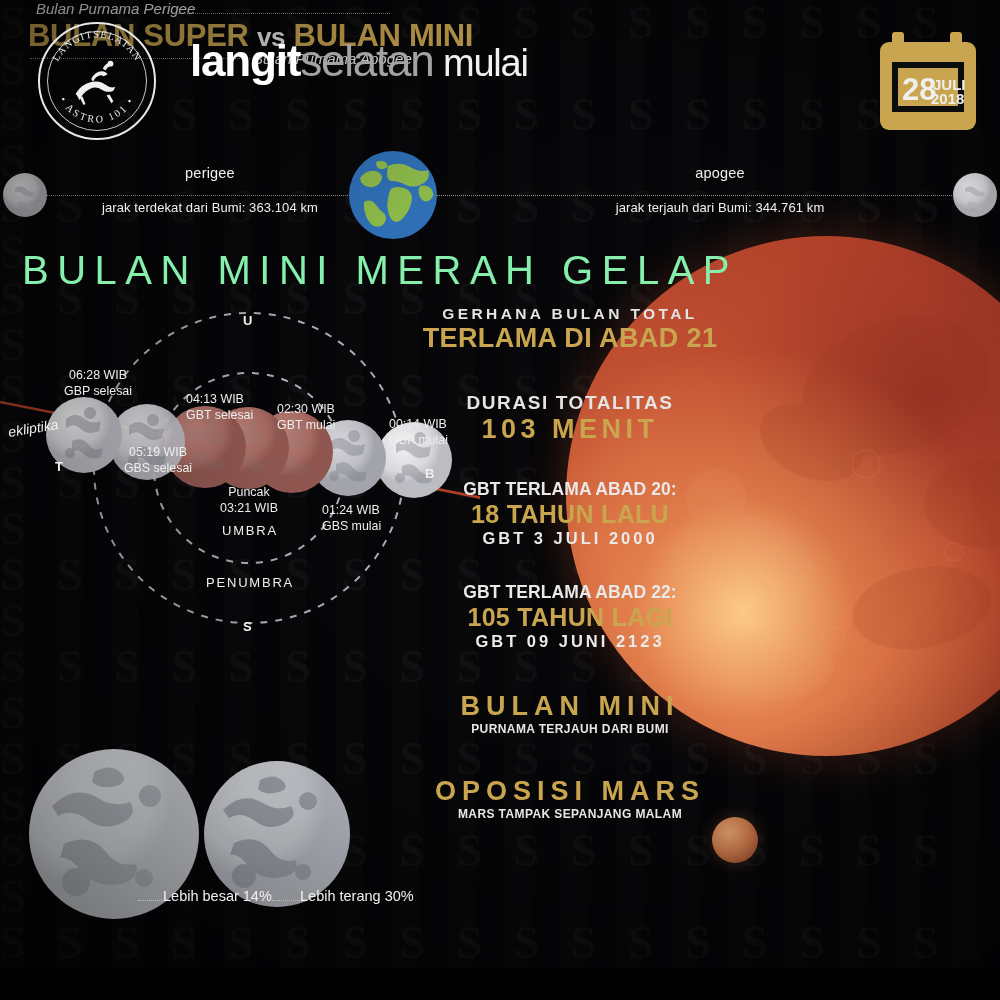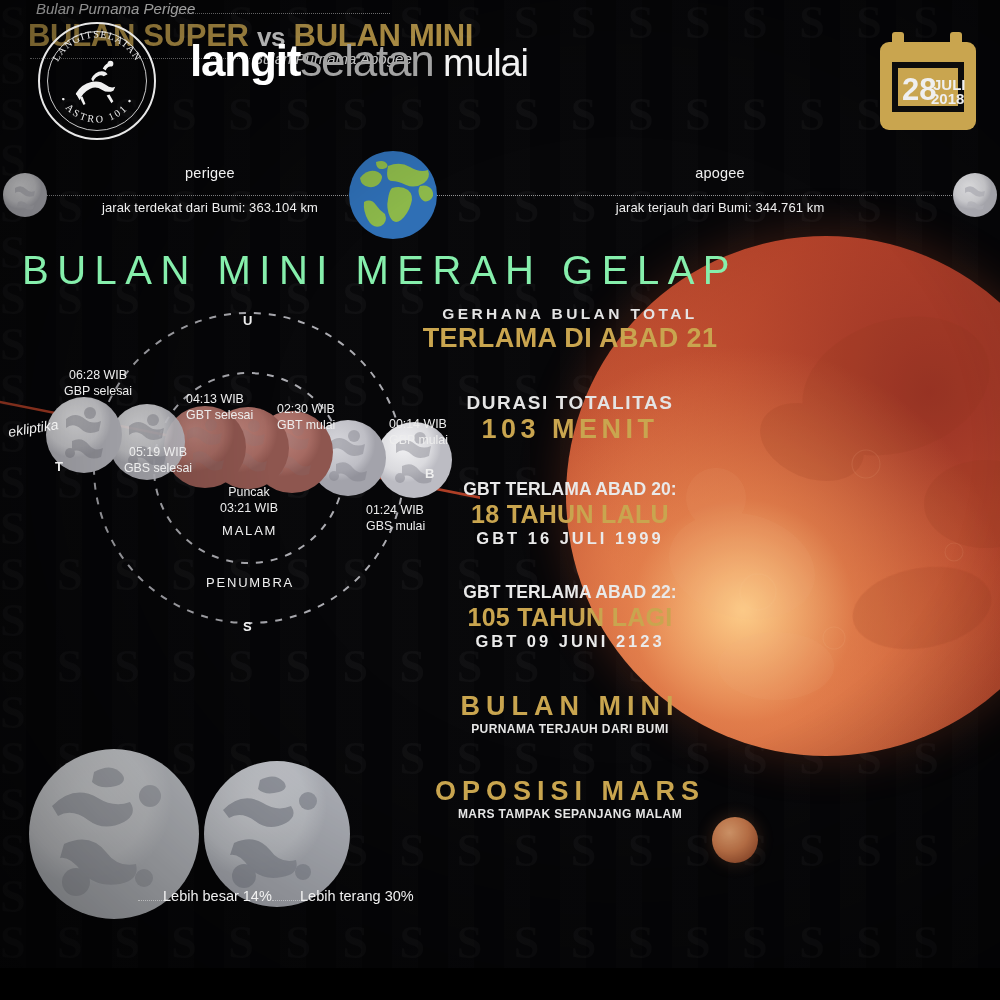--- a/index.html
+++ b/index.html
@@ -458,41 +458,41 @@
           <use href="#maria"></use>
         </g>
     </g>
   </svg>
 </div>
 
 <div class="dcap" style="left:243px; top:313px; font-weight:bold;">U</div>
 <div class="dcap" style="left:243px; top:619px; font-weight:bold;">S</div>
 <div class="dcap" style="left:55px;  top:459px; font-weight:bold;">T</div>
 <div class="dcap" style="left:425px; top:466px; font-weight:bold;">B</div>
-<div class="dcap" style="left:222px; top:523px; letter-spacing:1.8px;">MALAM</div>
+<div class="dcap" style="left:222px; top:523px; letter-spacing:1.8px;">UMBRA</div>
 <div class="dcap" style="left:206px; top:575px; letter-spacing:1.8px;">PENUMBRA</div>
 <div id="lbl-ekliptika">ekliptika</div>
 
 <div class="dlabel c" style="left:43px;  top:368px; width:110px;">
   <div>06:28 WIB</div>
   <div>GBP selesai</div>
 </div>
 <div class="dlabel c" style="left:103px; top:445px; width:110px;">
   <div>05:19 WIB</div>
   <div>GBS selesai</div>
 </div>
 <div class="dlabel" style="left:186px; top:392px;">
   <div>04:13 WIB</div>
   <div>GBT selesai</div>
 </div>
 <div class="dlabel" style="left:277px; top:402px;">
   <div>02:30 WIB</div>
   <div>GBT mulai</div>
 </div>
-<div class="dlabel" style="left:322px; top:503px;margin-left:44px;">
+<div class="dlabel" style="left:322px; top:503px;">
   <div>01:24 WIB</div>
   <div>GBS mulai</div>
 </div>
 <div class="dlabel" style="left:389px; top:417px;">
   <div>00:14 WIB</div>
   <div>GBP mulai</div>
 </div>
 <div class="dlabel c" style="left:194px; top:485px; width:110px;">
   <div>Puncak</div>
   <div>03:21 WIB</div>
@@ -502,21 +502,21 @@
   <div class="st-kicker">GERHANA BULAN TOTAL</div>
   <div class="st-gold-big">TERLAMA DI ABAD 21</div>
 
   <div class="gap-a"></div>
   <div class="st-kicker" style="letter-spacing:1.6px; font-size:19px;">DURASI TOTALITAS</div>
   <div class="st-gold-spaced">103 MENIT</div>
 
   <div class="gap-b"></div>
   <div class="st-head">GBT TERLAMA ABAD 20:</div>
   <div class="st-gold-mid">18 TAHUN LALU</div>
-  <div class="st-white-sp">GBT 16 JULI 1999</div>
+  <div class="st-white-sp">GBT 3 JULI 2000</div>
 
   <div class="gap-b"></div>
   <div class="st-head">GBT TERLAMA ABAD 22:</div>
   <div class="st-gold-mid">105 TAHUN LAGI</div>
   <div class="st-white-sp">GBT 09 JUNI 2123</div>
 
   <div class="gap-c"></div>
   <div class="st-gold-head">BULAN MINI</div>
   <div class="st-sub">PURNAMA TERJAUH DARI BUMI</div>
 

